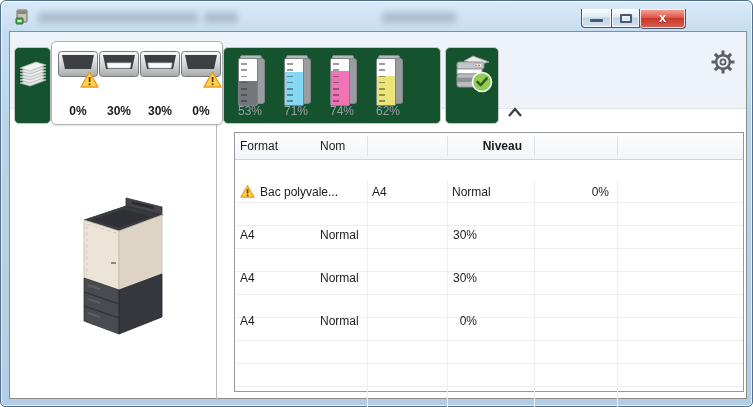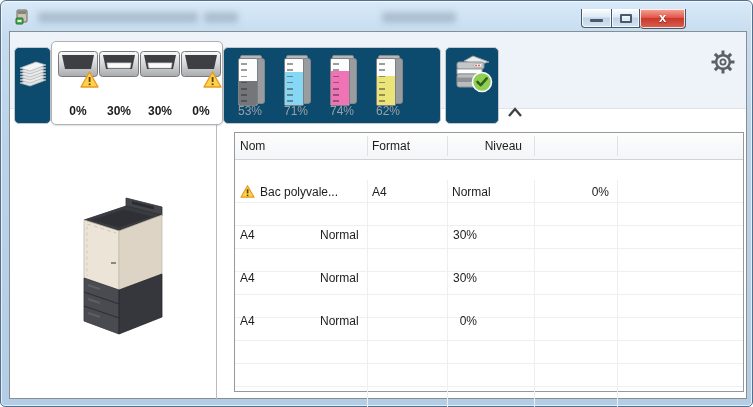--- a/index.html
+++ b/index.html
@@ -32,21 +32,21 @@
   .glyph-min { position:absolute; left:8px; bottom:5px; width:13px; height:3px; background:#4a5a6a; border-radius:1px; }
   .glyph-max { position:absolute; left:8px; top:5px; width:12px; height:9px; border:2px solid #4a5a6a; border-radius:1px; background:rgba(255,255,255,.5); }
   .glyph-x { position:absolute; left:0; top:1px; width:100%; text-align:center; color:#fff; font-size:13px; font-weight:bold; text-shadow:0 1px 1px rgba(0,0,0,.4); }
 
   
   .content { position:absolute; left:8px; top:30px; width:738px; height:368px; background:#fff; border:1px solid #8a8d90; }
 
   .strip { position:absolute; left:0; top:0; width:100%; height:77px; background:#edf3f9; border-bottom:1px solid #dde3e9; }
 
   .tab {
-    position:absolute; background:#0c4a6e; border:1px solid #c5c9cd; border-radius:5px;
+    position:absolute; background:#14532d; border:1px solid #c5c9cd; border-radius:5px;
   }
   .tab.selected { background:#ffffff; border-color:#aeb2b6; box-shadow:0 1px 2px rgba(0,0,0,.12); z-index:3; }
   .tab-paper  { left:4px;   top:15px; width:37px;  height:77px; }
   .tab-trays  { left:41px;  top:9px;  width:172px; height:84px; }
   .tab-toner  { left:213px; top:15px; width:218px; height:77px; }
   .tab-print  { left:435px; top:15px; width:54px;  height:77px; }
 
   .tray-row  { position:absolute; left:6px; top:8px; display:flex; gap:1px; }
   .tray-cell { position:relative; width:40px; height:34px; }
   .tray-warn { position:absolute; right:-1px; bottom:-4px; }
@@ -69,21 +69,21 @@
   .gear-btn { position:absolute; right:10px; top:17px; width:26px; height:26px; cursor:default; }
 
   
   .vdivider { position:absolute; left:206px; top:78px; width:1px; height:290px; background:#b9bcbf; }
   .printer-art { position:absolute; left:52px; top:158px; }
 
   
   .traytable { position:absolute; left:224px; top:100px; width:510px; height:260px; border:1px solid #95989c; background:#fff; font-size:12px; color:#1c1c1c; }
   .thead { position:relative; height:27px; background:linear-gradient(180deg,#fdfdfd,#f3f5f7); border-bottom:1px solid #cfd4d9; display:flex; align-items:center; }
   .th { position:relative; height:100%; display:flex; align-items:center; padding-left:5px; }
-  .th.num { justify-content:flex-end; padding-right:8px; }
+  .th.num { justify-content:flex-end; padding-right:8px;font-weight:bold; }
   .th-sep { position:absolute; top:3px; bottom:3px; width:1px; background:#dde2e7; }
   .tbody { position:relative; height:231px;
     background:repeating-linear-gradient(to bottom, transparent 0 22px, #edeff2 22px 23px); }
   .vline { position:absolute; top:0; bottom:0; width:1px; background:#edeff2; }
   .trow { position:relative; height:23px; display:flex; align-items:flex-start;margin-top:20px; }
   .td { height:100%; display:flex; align-items:center; padding-left:5px; overflow:hidden; white-space:nowrap; }
   .td.num { justify-content:flex-end; padding-right:8px; }
   .name-cell .warn-ic { margin:0 3px 0 0; flex:0 0 auto; }
   .name-text { padding-left:2px; }
   .indent { padding-left:20px; }
@@ -304,22 +304,22 @@
 
         <path d="M22 102 L57 114" stroke="#2e2f34" stroke-width="1.2" fill="none"></path>
         <path d="M22 116 L57 128" stroke="#2e2f34" stroke-width="1.2" fill="none"></path>
         <path d="M26 95 L38 99" stroke="#5d5e64" stroke-width="2" fill="none"></path>
         <path d="M26 109 L38 113" stroke="#5d5e64" stroke-width="2" fill="none"></path>
         <path d="M26 123 L38 127" stroke="#5d5e64" stroke-width="2" fill="none"></path>
       </svg>
 
       <div class="traytable">
         <div class="thead">
+          <div class="th c-fmt">Format</div>
           <div class="th c-nom">Nom</div>
-          <div class="th c-fmt">Format</div>
           <div class="th c-niv num">Niveau</div>
           <div class="th-sep" style="left:132px"></div>
           <div class="th-sep" style="left:212px"></div>
           <div class="th-sep" style="left:299px"></div>
           <div class="th-sep" style="left:382px"></div>
         </div>
         <div class="tbody">
           <div class="vline" style="left:132px"></div>
           <div class="vline" style="left:212px"></div>
           <div class="vline" style="left:299px"></div>

